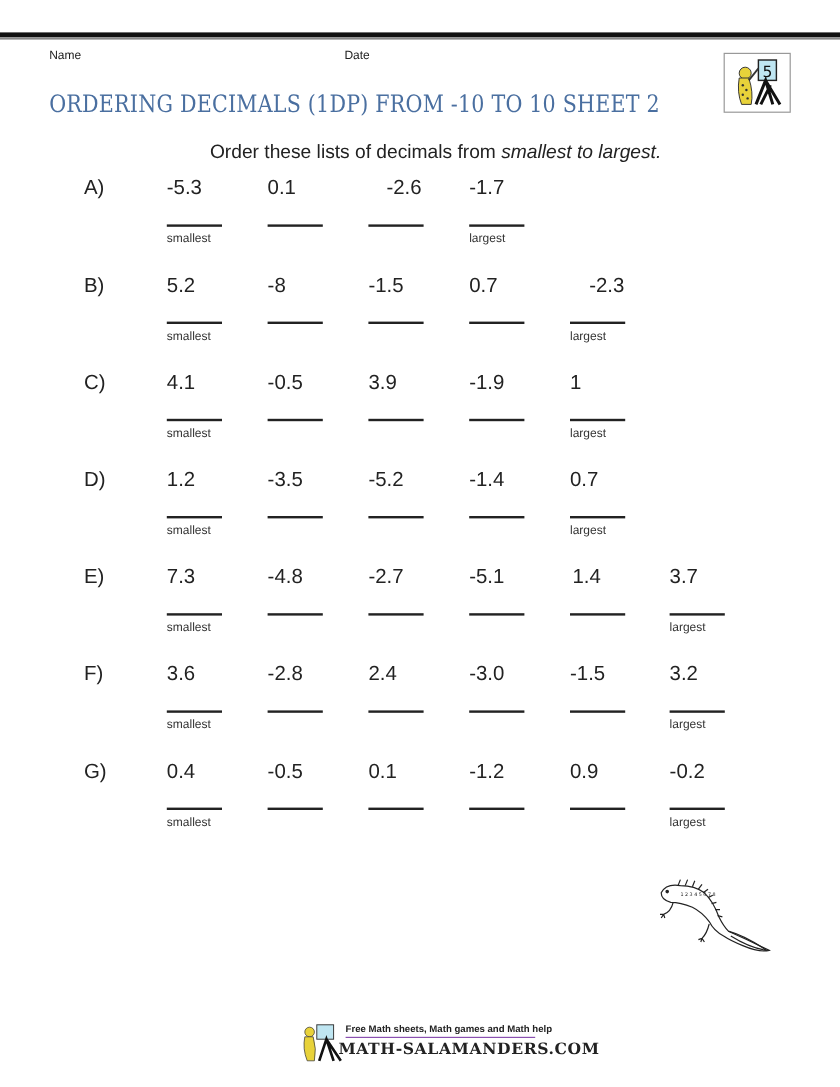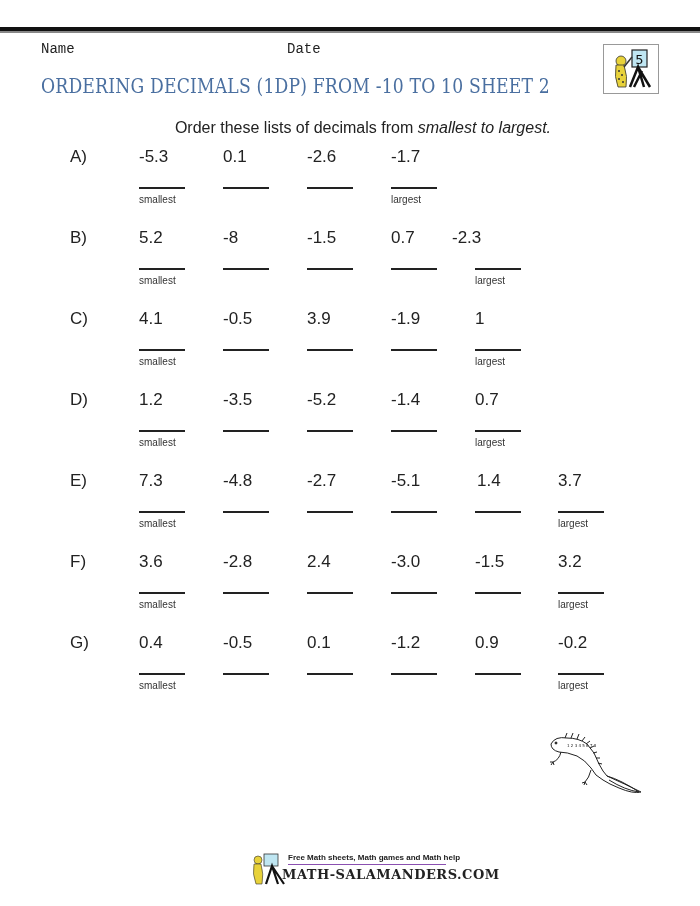--- a/index.html
+++ b/index.html
@@ -1,20 +1,20 @@
 <!DOCTYPE html>
 <html><head>
 <meta charset="utf-8">
 <style>
   html, body { margin: 0; padding: 0; background: #fff; }
   body { width: 700px; height: 906px; position: relative; overflow: hidden;
          font-family: "Liberation Sans", "DejaVu Sans", sans-serif; color: #111; }
   .topbar { position: absolute; left: 0; top: 27px; width: 700px; height: 4px; background: #111; }
   .topbar2 { position: absolute; left: 0; top: 31px; width: 700px; height: 2px; background: #888; }
-  .hdr-label { position: absolute; top: 41px; font-size: 14px; color: #222; font-family: Liberation Mono, monospace; }
+  .hdr-label { position: absolute; top: 41px; font-size: 10px; color: #222; }
   .title { position: absolute; left: 41px; top: 74px; font-family: "DejaVu Serif", "Liberation Serif", serif;
            font-size: 20px; color: #4a6fa0; letter-spacing: 0.2px; white-space: nowrap; transform: scaleX(0.86); transform-origin: left top; }
   .logo-box { position: absolute; left: 603px; top: 44px; width: 54px; height: 48px; border: 1px solid #999; background: #fff; }
   .logo-box svg { display: block; }
   .instructions { position: absolute; left: 0; width: 700px; top: 119px; text-align: center; font-size: 16px; color: #222; margin-left: 13px; }
   .instructions em { font-style: italic; }
   .q { position: absolute; left: 0; width: 700px; height: 80px; }
   .q-label { position: absolute; left: 70px; top: 0; font-size: 17px; color: #222; }
   .num { position: absolute; top: 0; font-size: 17px; color: #222; }
   .blank { position: absolute; top: 40px; width: 46px; height: 2px; background: #222; }
@@ -50,37 +50,37 @@
       <circle cx="19" cy="37" r="1" fill="#333"></circle>
   </svg>
 </div>
 
 <div class="instructions"><span>Order these lists of decimals from </span><em>smallest to largest.</em></div>
 
 <div class="q" style="top:147px">
   <div class="q-label">A)</div>
   <div class="num" style="left:139px">-5.3</div>
   <div class="num" style="left:223px">0.1</div>
-  <div class="num" style="left:307px">-2.6</div>
+  <div class="num" style="left:322px">-2.6</div>
   <div class="num" style="left:391px">-1.7</div>
   <div class="blank" style="left:139px"></div>
   <div class="blank" style="left:223px"></div>
   <div class="blank" style="left:307px"></div>
   <div class="blank" style="left:391px"></div>
   <div class="tag" style="left:139px">smallest</div>
   <div class="tag" style="left:391px">largest</div>
 </div>
 
 <div class="q" style="top:228px">
   <div class="q-label">B)</div>
   <div class="num" style="left:139px">5.2</div>
   <div class="num" style="left:223px">-8</div>
   <div class="num" style="left:307px">-1.5</div>
   <div class="num" style="left:391px">0.7</div>
-  <div class="num" style="left:452px">-2.3</div>
+  <div class="num" style="left:491px">-2.3</div>
   <div class="blank" style="left:139px"></div>
   <div class="blank" style="left:223px"></div>
   <div class="blank" style="left:307px"></div>
   <div class="blank" style="left:391px"></div>
   <div class="blank" style="left:475px"></div>
   <div class="tag" style="left:139px">smallest</div>
   <div class="tag" style="left:475px">largest</div>
 </div>
 
 <div class="q" style="top:309px">

